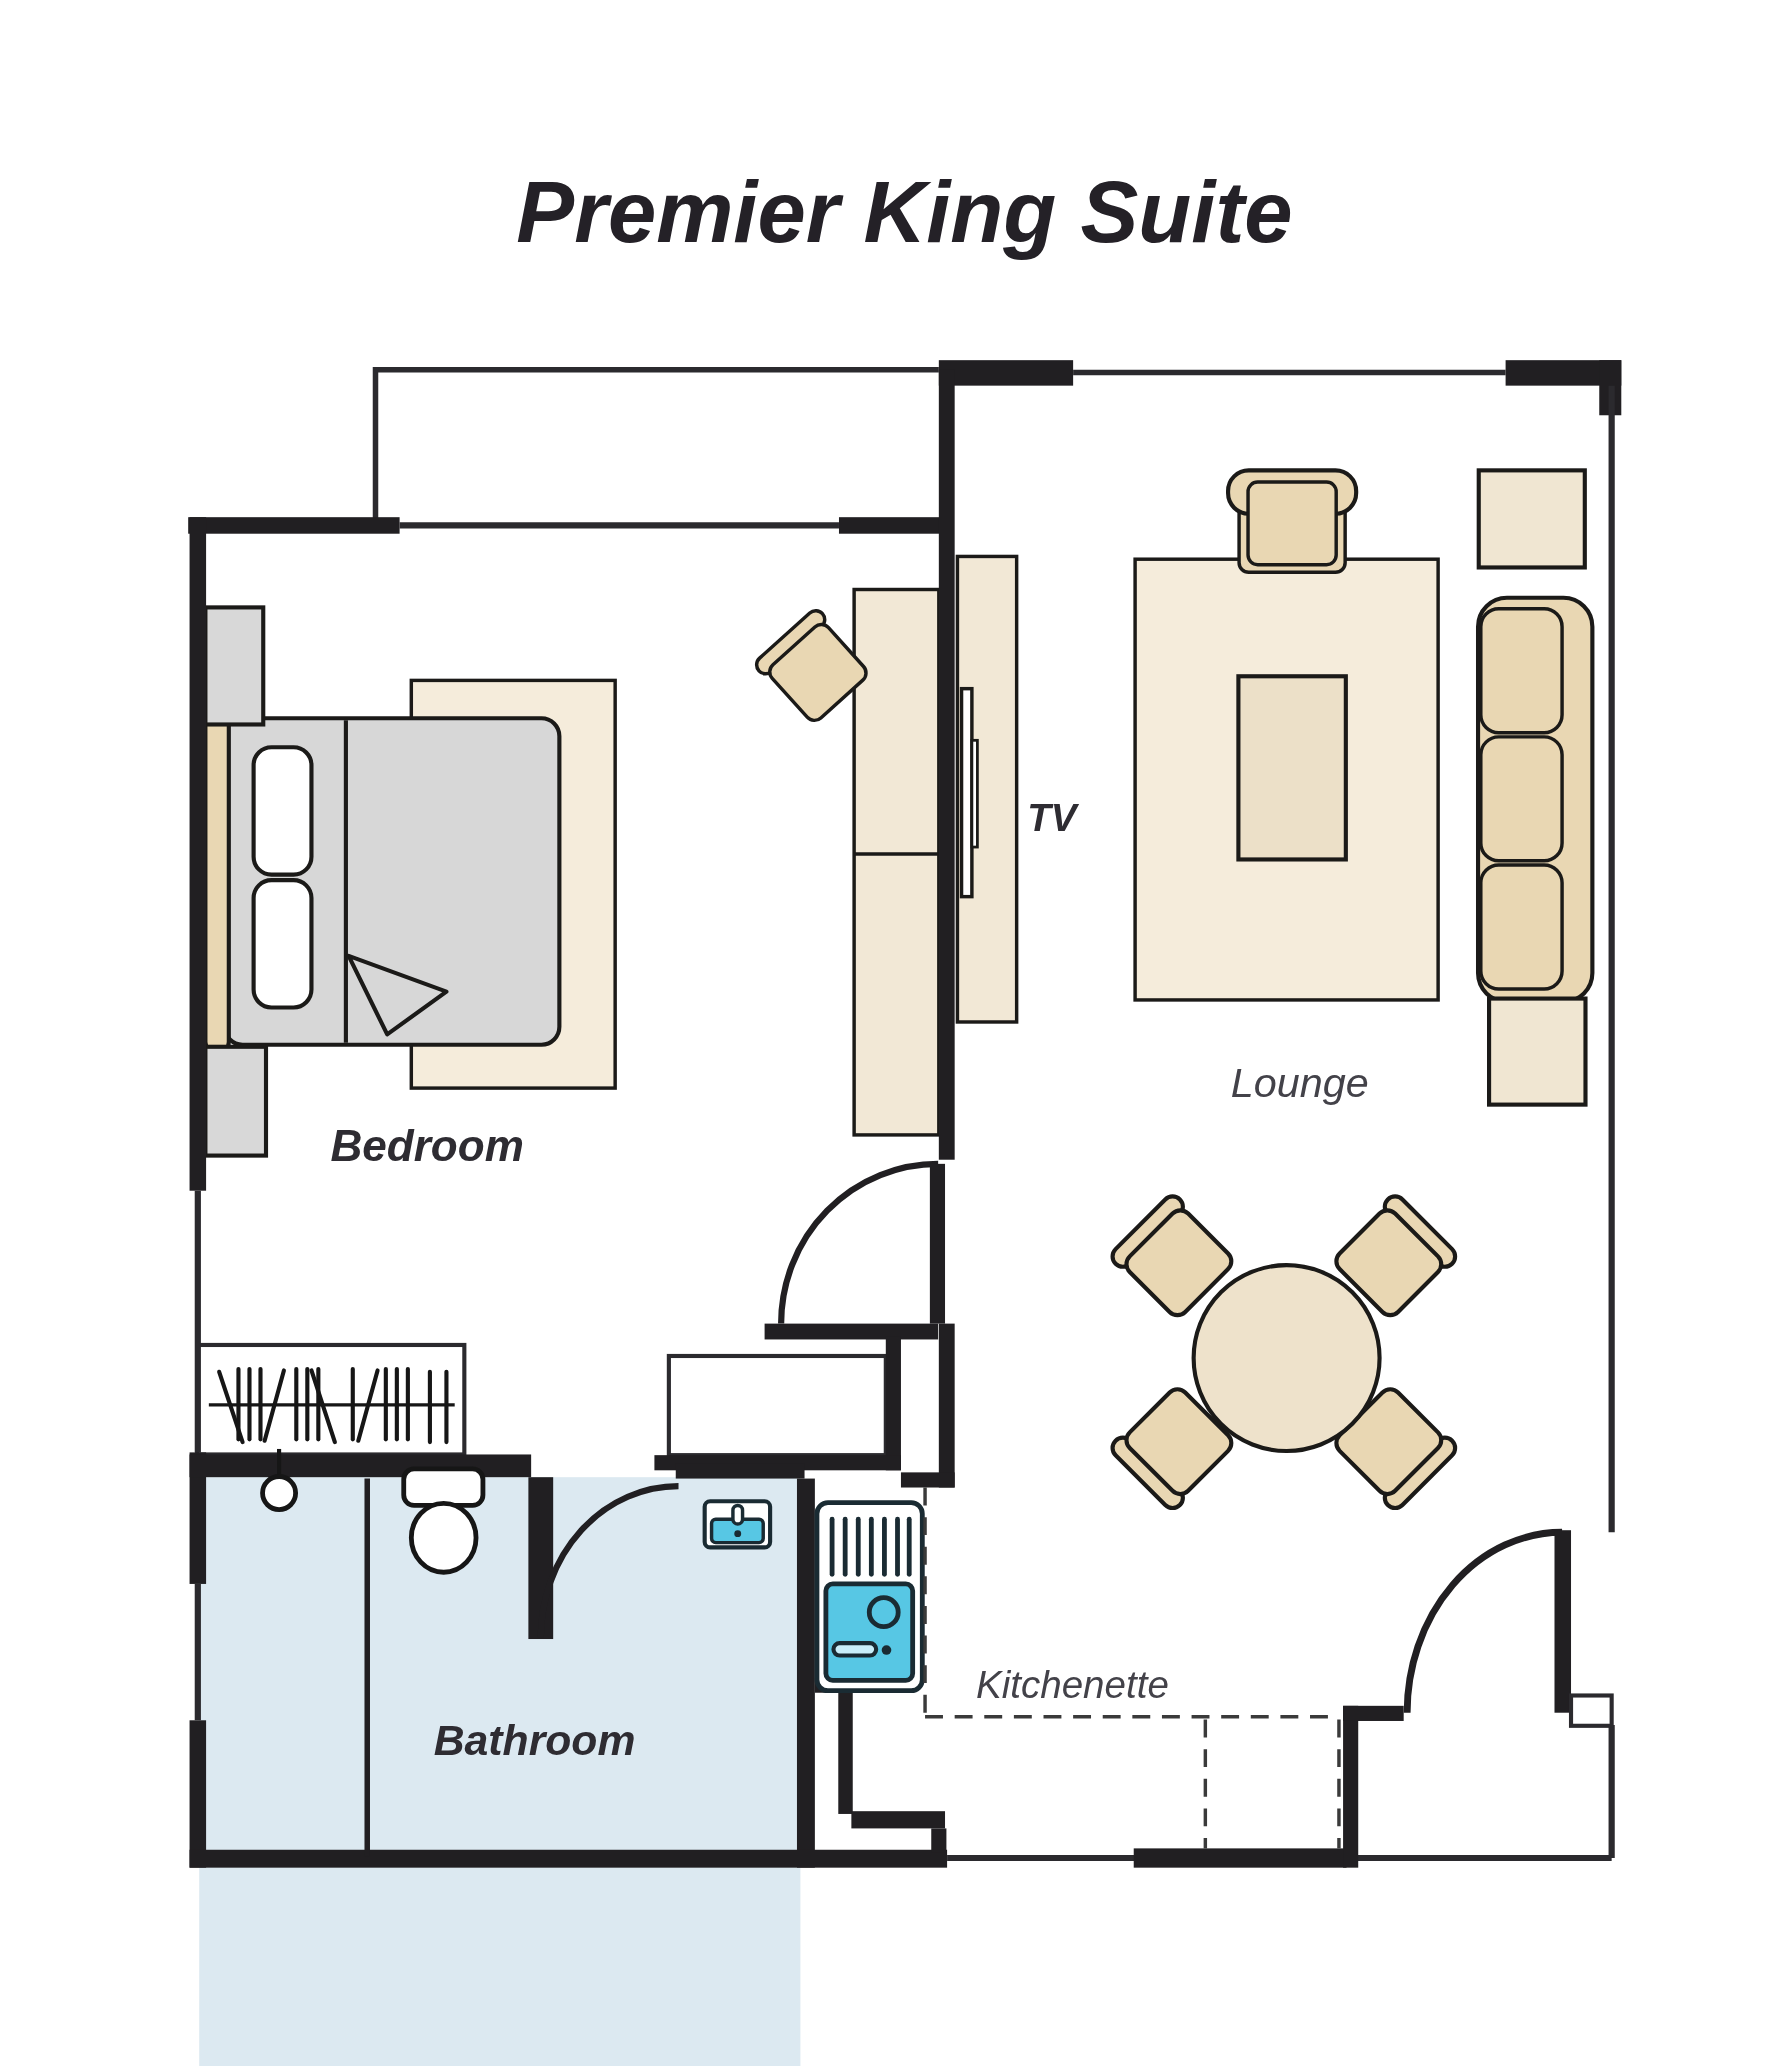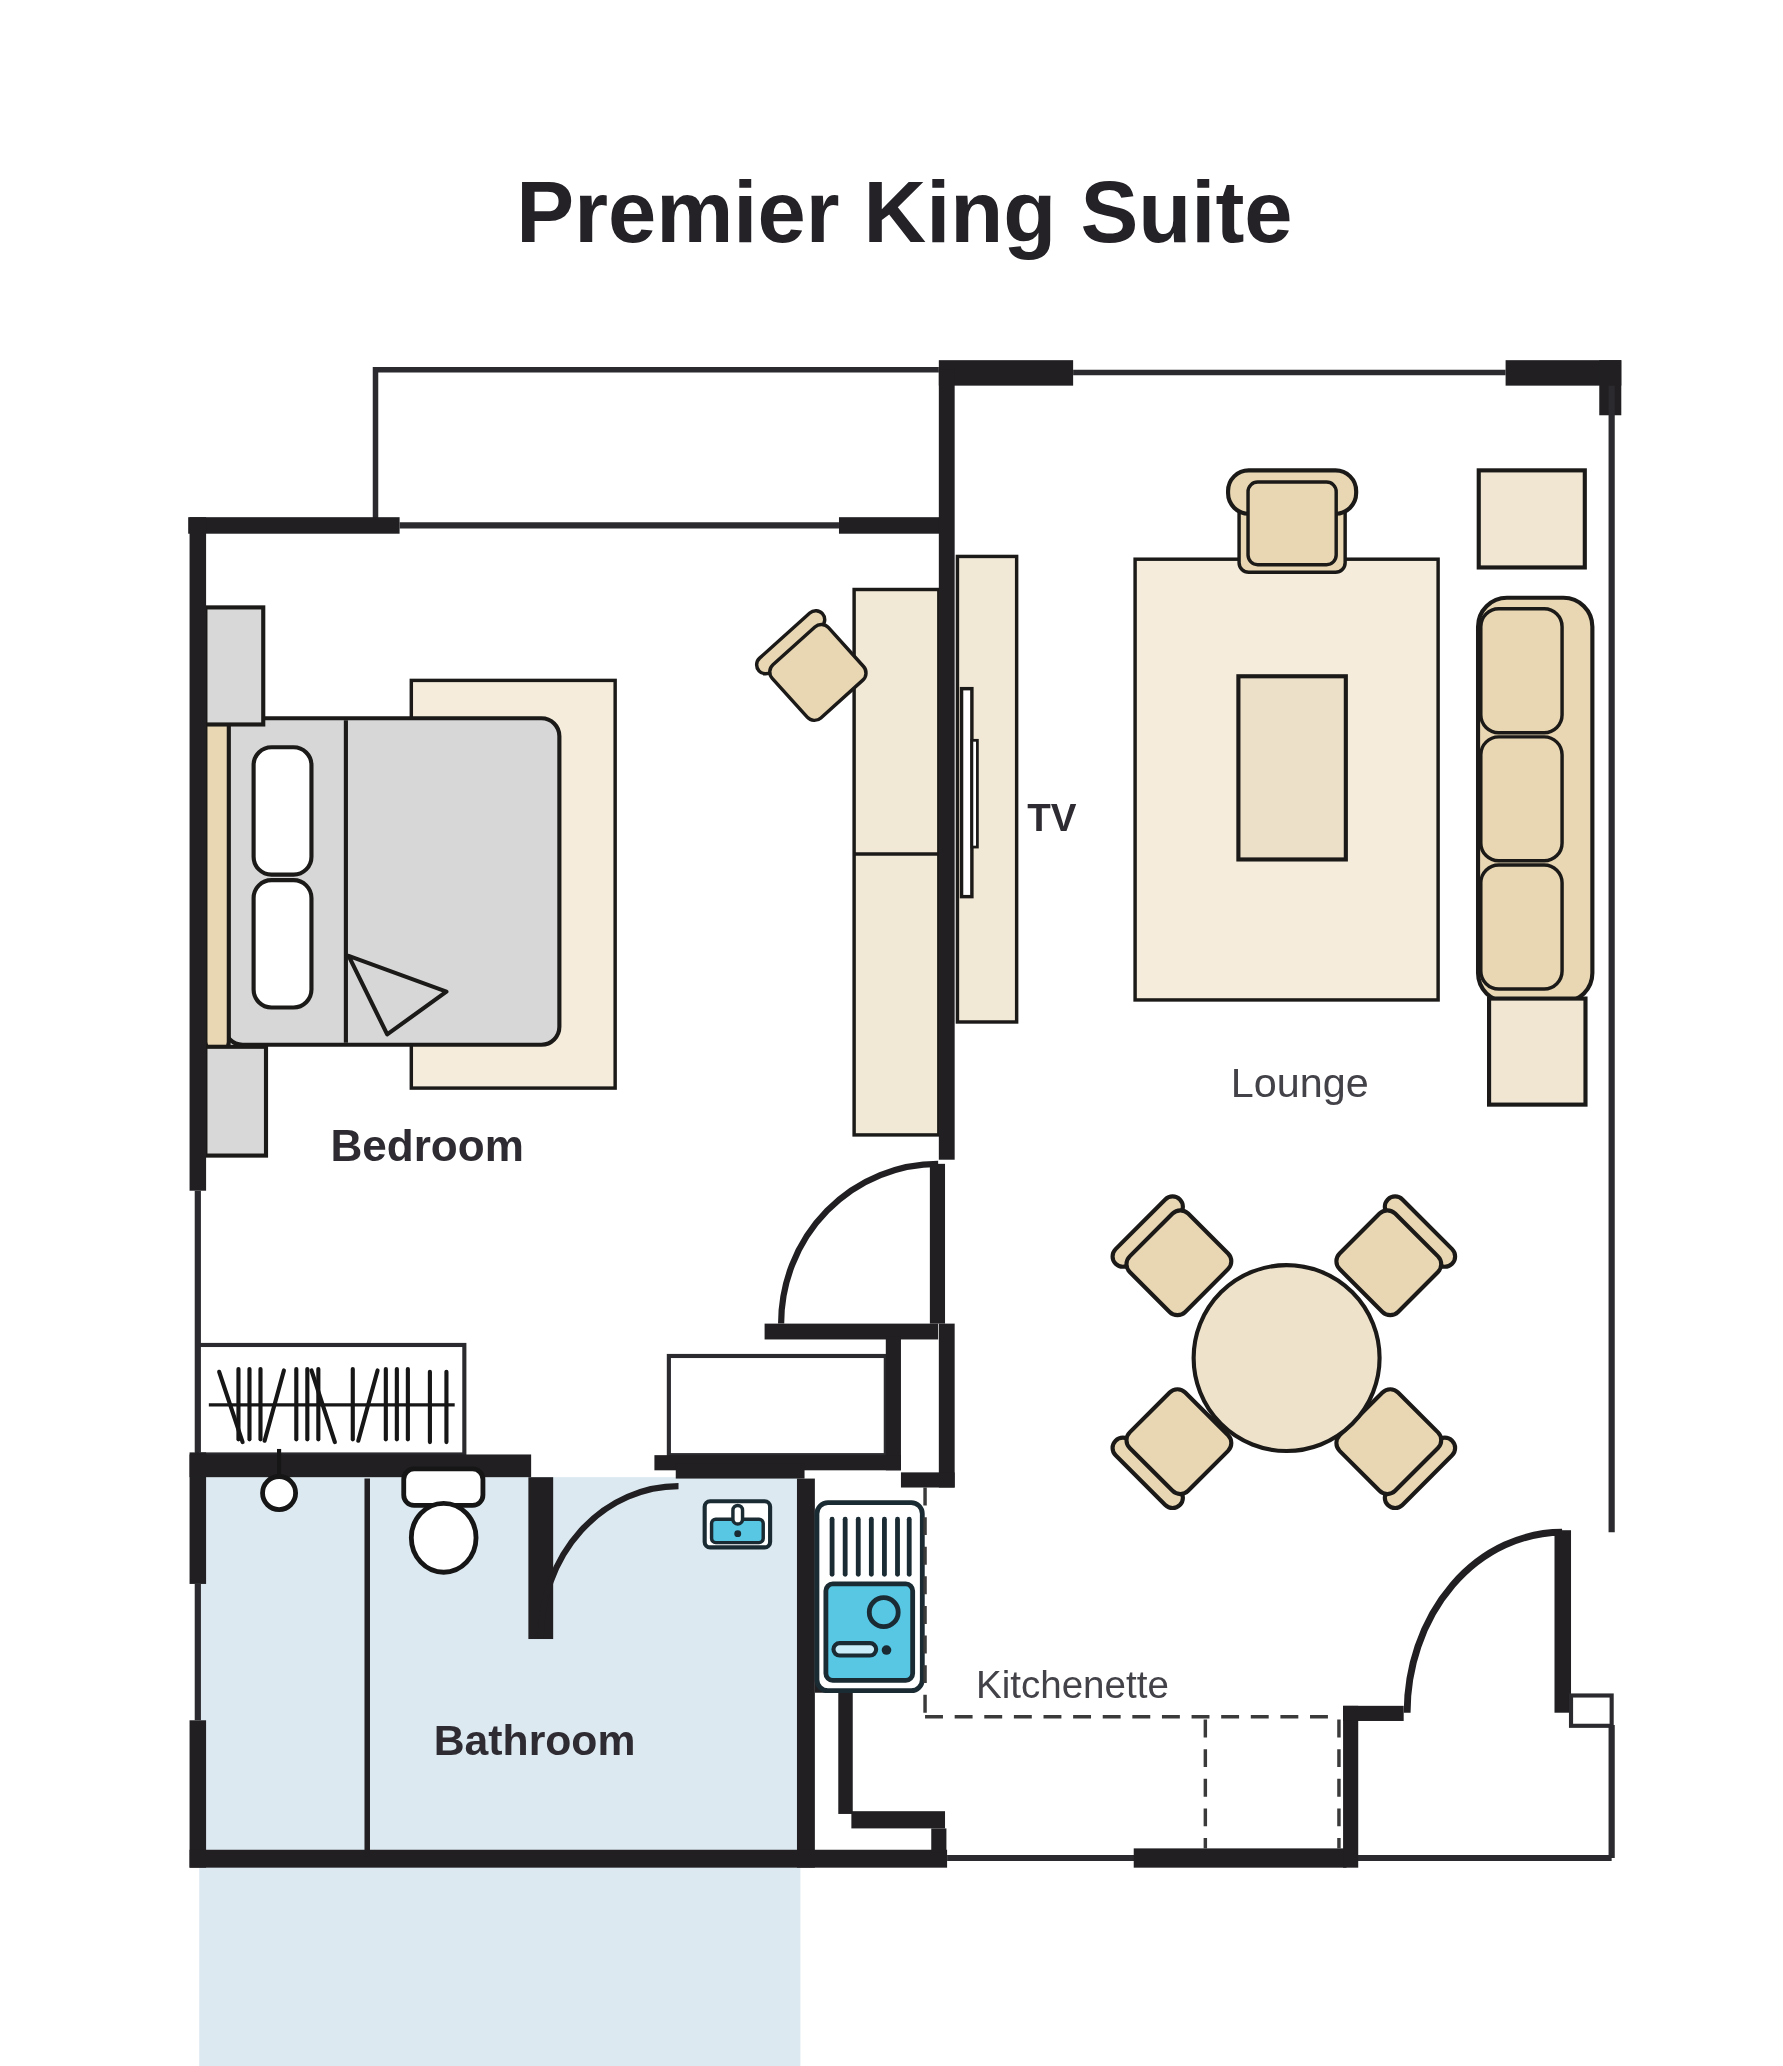--- a/index.html
+++ b/index.html
@@ -1,17 +1,17 @@
 <!DOCTYPE html>
 <html style="font-size:11px"><head>
 <meta charset="utf-8">
 <style>
   html,body{margin:0;padding:0;background:#ffffff;}
   .page{position:relative;width:1784px;height:2066px;background:#ffffff;overflow:hidden;
-        font-family:"Liberation Sans", sans-serif;}
+        font-family:"Liberation Sans", sans-serif;font-style:italic;}
   svg{position:absolute;left:0;top:0;}
   .title-text{font-family:"Liberation Sans", sans-serif;font-weight:bold;}
   .room-label-bold{font-family:"Liberation Sans", sans-serif;font-weight:bold;}
   .room-label{font-family:"Liberation Sans", sans-serif;font-weight:normal;}
 </style>
 </head>
 <body>
 
 <div class="page">
 <svg width="1784" height="2066" viewBox="0 0 2590 3000">

